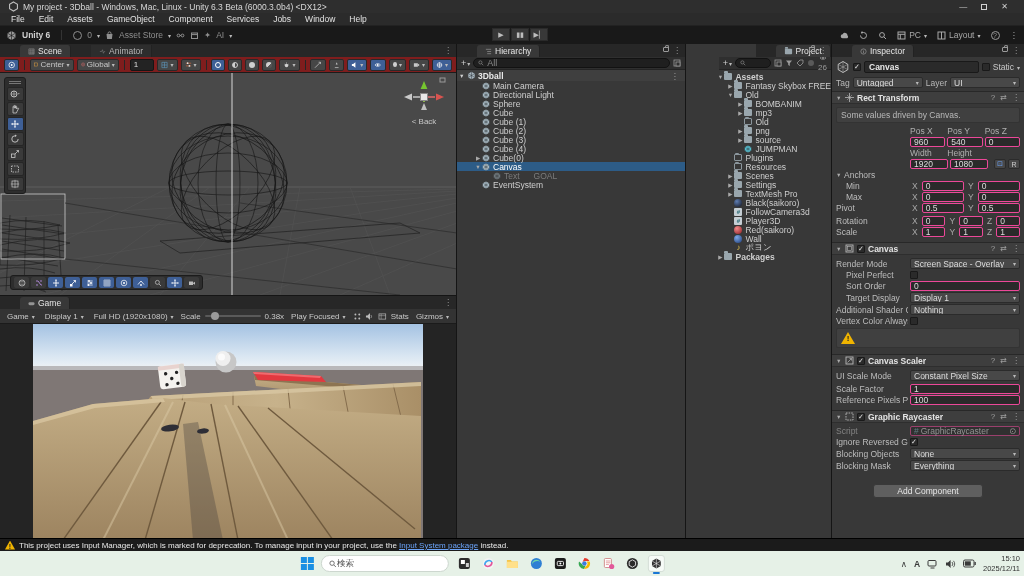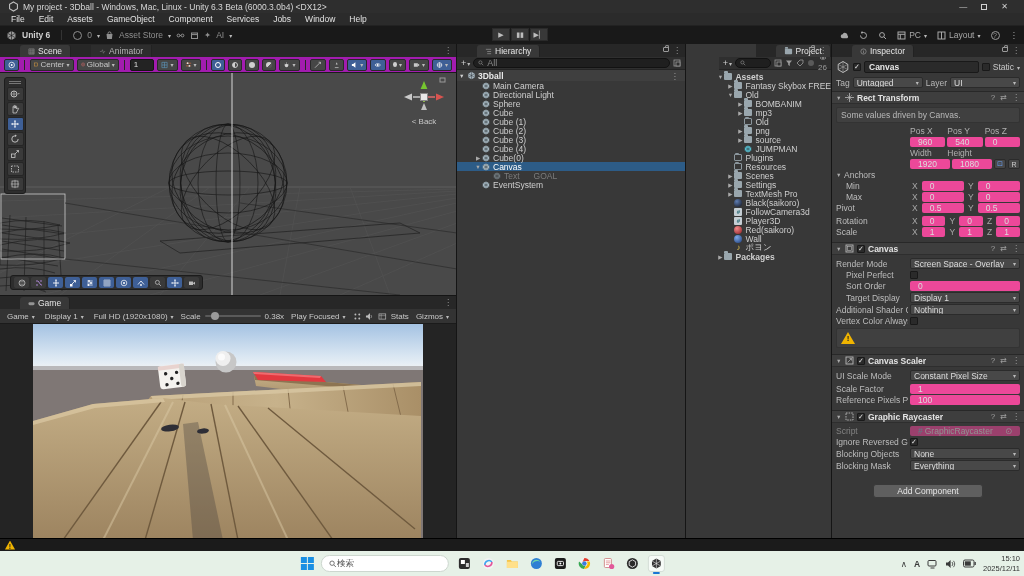--- a/index.html
+++ b/index.html
@@ -23,21 +23,21 @@
   .helpcircle{width:9px;height:9px;border:1px solid #9a9a9a;border-radius:50%;font-size:7px;display:inline-flex;align-items:center;justify-content:center;color:#9a9a9a;}
   .ws{display:flex;height:494px;background:#383838;}
   .leftcol{width:457px;display:flex;flex-direction:column;border-right:1px solid #151515;}
   .tabbar{height:13px;background:#272727;display:flex;align-items:flex-end;position:relative;}
   .tab{height:12px;padding:0 8px;display:flex;align-items:center;gap:3px;font-size:8.5px;color:#b5b5b5;background:#2d2d2d;border-right:1px solid #222;cursor:pointer;margin-left:20px;}
   .tab.active{background:#383838;color:#e5e5e5;border-top-left-radius:3px;border-top-right-radius:3px;}
   .tab .tabicon{width:7px;height:7px;display:inline-block;opacity:.7;}
   .tab-kebab{position:absolute;right:4px;top:2px;color:#9a9a9a;font-size:8px;cursor:pointer;}
   .tab-lock{position:absolute;right:16px;top:3px;width:6px;height:5px;border:1px solid #9a9a9a;border-radius:1px;cursor:pointer;}
   .tab-lock::before{content:"";position:absolute;left:1px;top:-3px;width:2px;height:2px;border:1px solid #9a9a9a;border-bottom:none;border-radius:2px 2px 0 0;}
-  .scenetb{height:16px;background:#a21caf;border-bottom:1px solid #1b1b1b;display:flex;align-items:center;gap:3px;padding:0 4px;font-size:8px;color:#cccccc;}
+  .scenetb{height:16px;background:#7f1d1d;border-bottom:1px solid #1b1b1b;display:flex;align-items:center;gap:3px;padding:0 4px;font-size:8px;color:#cccccc;}
   .stb-btn{height:12px;min-width:14px;background:#464646;border:1px solid #292929;border-radius:2px;display:inline-flex;align-items:center;justify-content:center;gap:2px;padding:0 3px;cursor:pointer;color:#c8c8c8;}
   .stb-btn.blue{background:#3e5f96;}
   .stb-btn .dot{width:6px;height:6px;border-radius:50%;background:#cfcfcf;display:inline-block;}
   .stb-btn .dot.hollow{background:transparent;border:1px solid #cfcfcf;}
   .stb-btn .dot.half{background:linear-gradient(90deg,#cfcfcf 50%,transparent 50%);border:1px solid #cfcfcf;}
   .stb-field{height:12px;width:26px;background:#232323;border:1px solid #151515;border-radius:2px;display:flex;align-items:center;padding:0 3px;color:#ddd;}
   .stb-sep{width:1px;height:10px;background:#262626;margin:0 2px;}
   .caret{font-size:6px;color:#bbb;}
   .sceneview{position:relative;height:222px;background:#494949;overflow:hidden;cursor:crosshair;}
   .toolpalette{position:absolute;left:4px;top:4px;width:22px;background:#2d2d2d;border:1px solid #1d1d1d;border-radius:3px;padding:2px 2px;display:flex;flex-direction:column;gap:1px;align-items:center;z-index:5;}
@@ -92,21 +92,21 @@
   .dd{height:11px;background:#484848;border:1px solid #2b2b2b;border-radius:2px;display:flex;align-items:center;padding:0 3px;gap:3px;color:#ddd;cursor:pointer;overflow:hidden;white-space:nowrap;}
   .dd .caret{margin-left:auto;}
   .comp-head{height:13px;background:#3e3e3e;border-top:1px solid #282828;border-bottom:1px solid #2e2e2e;display:flex;align-items:center;gap:3px;padding:0 4px;font-weight:bold;color:#e3e3e3;}
   .comp-head .fold{font-size:5.5px;color:#aaa;width:6px;}
   .comp-head .hicons{margin-left:auto;display:flex;gap:5px;color:#9f9f9f;font-weight:normal;font-size:8px;}
   .comp-body{padding:2px 4px 4px;}
   .drivennote{background:#404040;border:1px solid #333;border-radius:2px;color:#b9b9b9;padding:2px 4px;margin:1px 0 3px;}
   .prow{display:flex;align-items:center;margin:1px 0;gap:2px;}
   .plabel{width:72px;flex:none;color:#bdbdbd;overflow:hidden;white-space:nowrap;}
   .plabel.ind{padding-left:10px;}
-  .pfield{flex:1;height:10px;background:#2a2a2a;border:5px solid #ec4899;border-radius:2px;display:flex;align-items:center;padding:0 3px;color:#dcdcdc;min-width:0;}
+  .pfield{flex:1;height:10px;background:#2a2a2a;border:1px solid #ec4899;border-radius:2px;display:flex;align-items:center;padding:0 3px;color:#dcdcdc;min-width:0;}
   .axis{color:#a8a8a8;margin:0 2px 0 2px;flex:none;}
   .colhead{flex:1;color:#b0b0b0;}
   .spacer72{width:72px;flex:none;}
   .minibtn{width:12px;height:10px;background:#484848;border:1px solid #2b2b2b;border-radius:2px;color:#ccc;font-size:7px;display:flex;align-items:center;justify-content:center;cursor:pointer;flex:none;}
   .minibtn.bluesq{color:#6aa2f7;}
   .warnbox{display:flex;gap:4px;background:#404040;border:1px solid #333;border-radius:2px;padding:3px 4px;margin:2px 0;color:#c9c9c9;font-size:7.5px;line-height:1.25;}
   .warn-tri{width:14px;height:12px;flex:none;background:#f0b400;clip-path:polygon(50% 0,100% 100%,0 100%);position:relative;display:flex;align-items:flex-end;justify-content:center;color:#222;font-weight:bold;font-size:8px;}
   .addcomp{margin:8px auto 0;width:110px;height:14px;background:#5f5f5f;border:1px solid #393939;border-radius:3px;color:#e8e8e8;display:flex;align-items:center;justify-content:center;font-size:8.5px;cursor:pointer;}
   .statusbar{height:13px;background:#1b1b1b;display:flex;align-items:center;gap:4px;padding:0 5px;font-size:8px;color:#e8e8e8;border-top:1px solid #000;}
   .statusbar .link{color:#6aa2f7;text-decoration:underline;cursor:pointer;}
@@ -1278,20 +1278,23 @@
           </div>
       </div>
 
       <div class="addcomp">Add Component</div>
     </div>
   </div>
 </div>
 
 <div class="statusbar">
   <span class="stat-warn">!</span>
+  <span>
+    <span>This project uses Input Manager, which is marked for deprecation. To manage input in your project, use the </span><span class="link">Input System package</span><span> instead.</span>
+  </span>
 </div>
 
 <div class="taskbar">
   <div class="tb-center">
     <span class="winlogo">
         <i></i>
         <i></i>
         <i></i>
         <i></i>
       </span>

